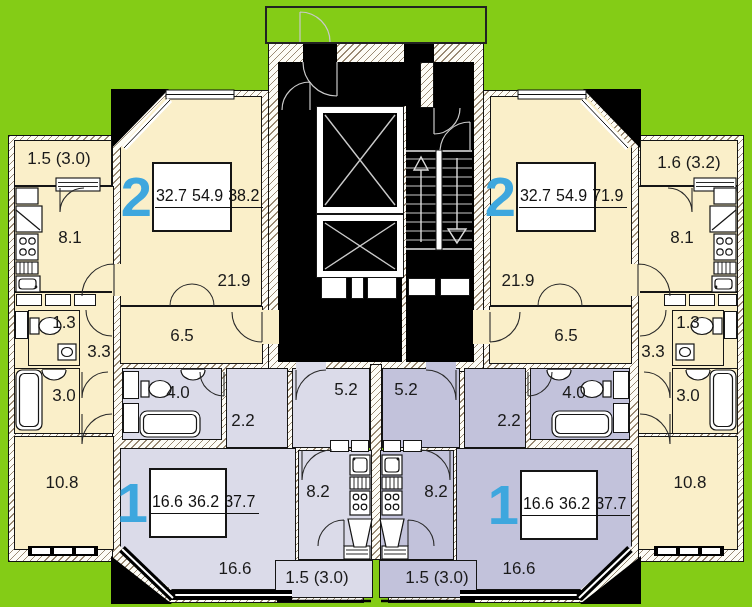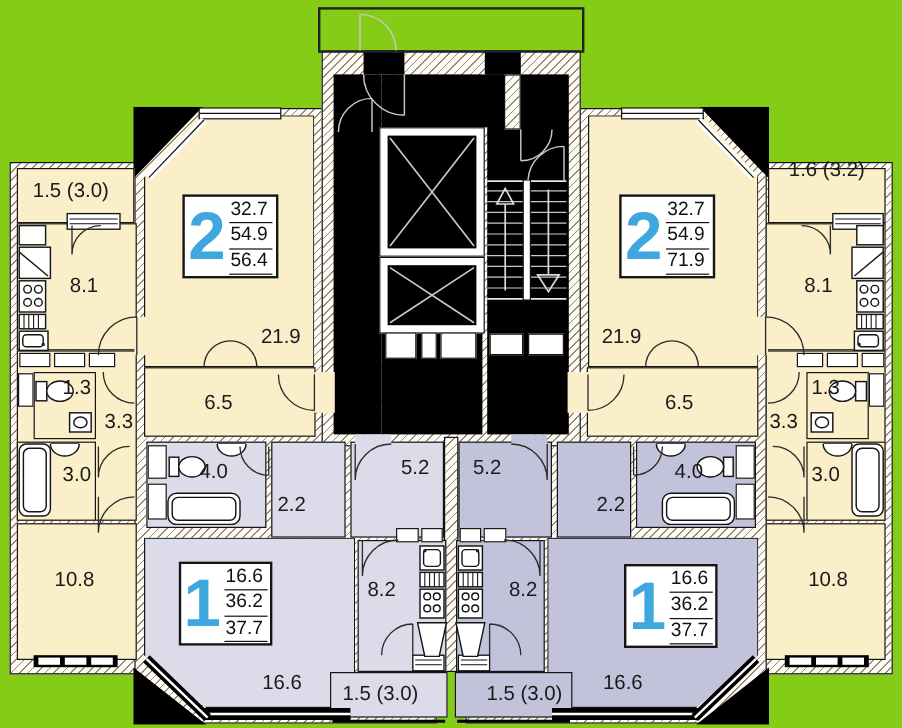--- a/index.html
+++ b/index.html
@@ -13,21 +13,21 @@
   .cream{background:#FAEFC9;}
   .lav1{background:#DBDBE9;}
   .lav2{background:#C2C2DB;}
   .wht{position:absolute;box-sizing:border-box;background:#fff;border:1.3px solid #151515;}
   .open{position:absolute;border:none;}
   .lbl{position:absolute;font-size:17px;color:#1a1a1a;white-space:nowrap;
        transform:translate(-50%,-50%);letter-spacing:0;}
   .card{position:absolute;box-sizing:border-box;background:#fff;border:2px solid #151515;
         display:flex;align-items:center;justify-content:center;gap:3px;padding:2px 4px;}
   .card .big{font-size:56px;font-weight:bold;color:#3EA7DE;line-height:0.92;}
-  .card .nums{display:flex;flex-direction:column;}
+  .card .nums{display:flex;flex-direction:row;}
   .card .nums div{font-size:16px;line-height:1.28;color:#111;border-bottom:1.6px solid #111;
         padding:0 4px 0 1px;}
   svg.ov{position:absolute;left:0;top:0;pointer-events:none;}
   .porch{position:absolute;box-sizing:border-box;border:2px solid #222;background:transparent;}
 </style>
 </head>
 <body>
 
 <div id="plan">
 
@@ -374,41 +374,41 @@
   <div class="lbl" style="left:99px;top:352px;">3.3</div>
   <div class="lbl" style="left:64px;top:396px;">3.0</div>
   <div class="lbl" style="left:62px;top:483px;">10.8</div>
   <div class="lbl" style="left:178px;top:393px;">4.0</div>
   <div class="lbl" style="left:243px;top:421px;">2.2</div>
   <div class="lbl" style="left:346px;top:390px;">5.2</div>
   <div class="lbl" style="left:318px;top:492px;">8.2</div>
   <div class="lbl" style="left:235px;top:569px;">16.6</div>
   <div class="lbl" style="left:317px;top:578px;">1.5 (3.0)</div>
 
-  <div class="lbl" style="left:689px;top:142px;">1.6 (3.2)</div>
+  <div class="lbl" style="left:689px;top:163px;">1.6 (3.2)</div>
   <div class="lbl" style="left:682px;top:238px;">8.1</div>
   <div class="lbl" style="left:518px;top:281px;">21.9</div>
   <div class="lbl" style="left:566px;top:336px;">6.5</div>
   <div class="lbl" style="left:688px;top:323px;">1.3</div>
   <div class="lbl" style="left:653px;top:352px;">3.3</div>
   <div class="lbl" style="left:688px;top:396px;">3.0</div>
   <div class="lbl" style="left:690px;top:483px;">10.8</div>
   <div class="lbl" style="left:574px;top:393px;">4.0</div>
   <div class="lbl" style="left:509px;top:421px;">2.2</div>
   <div class="lbl" style="left:406px;top:390px;">5.2</div>
   <div class="lbl" style="left:436px;top:492px;">8.2</div>
   <div class="lbl" style="left:519px;top:569px;">16.6</div>
   <div class="lbl" style="left:437px;top:578px;">1.5 (3.0)</div>
 
   <div class="card" style="left:152px;top:162px;width:80px;height:70px;">
     <div class="big">2</div>
     <div class="nums">
       <div>32.7</div>
       <div>54.9</div>
-      <div>56.4</div>
+      <div>38.2</div>
     </div>
   </div>
   <div class="card" style="left:516px;top:162px;width:80px;height:70px;">
     <div class="big">2</div>
     <div class="nums">
       <div>32.7</div>
       <div>54.9</div>
       <div>71.9</div>
     </div>
   </div>

